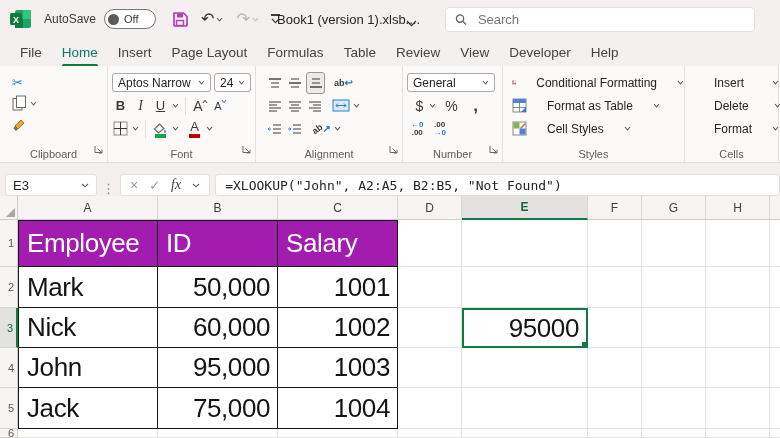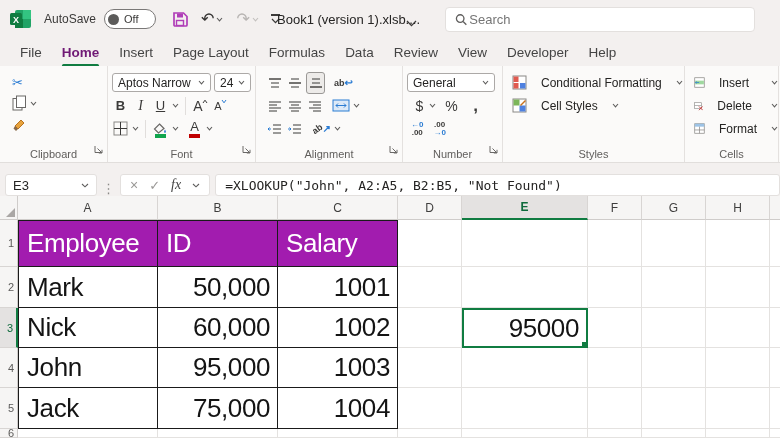--- a/index.html
+++ b/index.html
@@ -17,29 +17,29 @@
   .toggle-txt{font-size:11px;color:#3b3a39}
   .tb-btn{margin-left:13px;display:flex;align-items:center;gap:2px;font-size:16px;line-height:1}
   .undo-g{color:#343332}.redo-g{color:#b8b5b3}
   .qat-chevron{margin-left:12px;display:flex;flex-direction:column;align-items:center}
   .qat-chevron .bar{width:9px;height:1.6px;background:#3b3a39;margin-bottom:2px}
   .doc-title{position:absolute;left:277px;top:0;height:38px;display:flex;align-items:center;
              font-size:13px;color:#252423}
   .pre-search-chev{position:absolute;left:406px;top:13px}
   .searchbox{position:absolute;left:445px;top:7px;width:290px;height:23px;background:#fff;
              border:1px solid #E3E0DE;border-radius:4px;display:flex;align-items:center;
-             padding:0 9px;}
+             padding:0 9px;gap:9px}
   .search-input{border:none;outline:none;background:transparent;font-size:13px;color:#555;width:100%;
                 font-family:"Liberation Sans",sans-serif}
 
   
   .menubar{position:absolute;top:38px;left:0;right:0;height:28px;background:#F3F0EF;
            display:flex;align-items:center;padding-left:10px}
   .menu-item{font-size:13.5px;color:#444;padding:4px 10px;position:relative;cursor:pointer;white-space:nowrap}
-  .menu-item.active{font-weight:700;color:#701a75}
+  .menu-item.active{font-weight:400;color:#0f766e}
   .menu-item.active::after{content:"";position:absolute;left:10px;right:10px;bottom:-3px;height:3px;
            background:#107C41;border-radius:2px}
 
   
   .ribbon{position:absolute;top:66px;left:0;right:0;height:97px;background:#FBFAF9;
           border-bottom:1px solid #E1DEDC;display:flex;box-sizing:border-box}
   .group{position:relative;height:100%;box-sizing:border-box;border-right:1px solid #E4E1DF;
          padding-top:5px}
   .group-label{position:absolute;bottom:2px;left:0;right:0;text-align:center;font-size:11px;color:#605E5C}
   .launcher{position:absolute;right:4px;bottom:4px;cursor:pointer}
@@ -59,21 +59,21 @@
   .rbtn.sel{border:1px solid #9a9896;border-radius:3px;background:#EDEBE9}
   .bold-b{font-weight:800;font-size:13px}
   .ital-i{font-style:italic;font-family:"Liberation Serif",serif;font-size:14px}
   .und-u{text-decoration:underline;font-size:13px}
   .colorbar{position:absolute;left:3px;right:3px;bottom:1px;height:3.5px}
   .divv{width:1px;height:18px;background:#E1DEDC;margin:0 3px}
   .chev{flex:none}
   .decimal{display:flex;flex-direction:column;align-items:center;font-size:8px;line-height:8px;
            color:#3b3a39;cursor:pointer;font-weight:700}
   .decimal .blue{color:#2b7cd3}
-  .style-row{display:flex;align-items:center;gap:14px;height:23px;font-size:12px;color:#252423;
+  .style-row{display:flex;align-items:center;gap:20px;height:23px;font-size:12px;color:#252423;
              padding-left:9px;cursor:pointer;white-space:nowrap}
   .wrap-ab{font-size:9px;font-weight:700;color:#3b3a39}
   .blue-glyph{color:#2b7cd3;font-size:10px;font-weight:700}
 
   
   .formulabar{position:absolute;top:163px;left:0;right:0;height:33px;background:#F3F0EF;
               display:flex;align-items:flex-end;padding-left:5px;gap:5px;box-sizing:border-box}
   .namebox{width:92px;height:22px;background:#fff;border:1px solid #E3E0DE;border-radius:3px;
            display:flex;align-items:center;justify-content:space-between;padding:0 7px;
            font-size:13px;color:#252423;box-sizing:border-box;cursor:pointer}
@@ -177,21 +177,21 @@
     <input class="search-input" placeholder="Search" style="">
   </div>
 </div>
 
 <div class="menubar">
   <div class="menu-item">File</div>
   <div class="menu-item active">Home</div>
   <div class="menu-item">Insert</div>
   <div class="menu-item">Page Layout</div>
   <div class="menu-item">Formulas</div>
-  <div class="menu-item">Data</div>
+  <div class="menu-item">Table</div>
   <div class="menu-item">Review</div>
   <div class="menu-item">View</div>
   <div class="menu-item">Developer</div>
   <div class="menu-item">Help</div>
 </div>
 
 <div class="ribbon">
 
   <div class="group g-clip">
     <div class="clip-inner">
@@ -441,20 +441,33 @@
 
   <div class="group g-styles">
     <div class="style-row">
       <svg width="15" height="15" viewBox="0 0 15 15">
         <rect x="1" y="1" width="13" height="13" fill="#fff" stroke="#8a8886"></rect>
         <rect x="1.5" y="1.5" width="5" height="5.5" fill="#E05A4F"></rect>
           <rect x="1.5" y="8" width="5" height="5.5" fill="#E05A4F"></rect>
         <rect x="8" y="8" width="5.5" height="5.5" fill="#4F81E0"></rect>
       </svg>
       <span>Conditional Formatting</span>
+      <svg class="chev" width="7" height="5" viewBox="0 0 7 5">
+          <path d="M1 1 L3.5 3.8 L6 1" stroke="#5f5e5d" stroke-width="1.1" fill="none"></path>
+        </svg>
+    </div>
+    <div class="style-row">
+      <svg width="15" height="15" viewBox="0 0 15 15">
+        <rect x="1" y="1" width="13" height="13" fill="#fff" stroke="#8a8886"></rect>
+        <rect x="1" y="1" width="13" height="4" fill="#4F81E0"></rect>
+        <line x1="7.5" y1="5" x2="7.5" y2="14" stroke="#8a8886"></line>
+          <line x1="1" y1="9.5" x2="14" y2="9.5" stroke="#8a8886"></line>
+        <path d="M9 14 L14 9 L14 14 Z" fill="#2b7cd3"></path>
+      </svg>
+      <span>Format as Table</span>
       <svg class="chev" width="7" height="5" viewBox="0 0 7 5">
           <path d="M1 1 L3.5 3.8 L6 1" stroke="#5f5e5d" stroke-width="1.1" fill="none"></path>
         </svg>
     </div>
     <div class="style-row">
       <svg width="15" height="15" viewBox="0 0 15 15">
         <rect x="1" y="1" width="13" height="13" fill="#fff" stroke="#8a8886"></rect>
         <rect x="1.5" y="1.5" width="6" height="6" fill="#7CB65A"></rect>
           <rect x="7.5" y="7.5" width="6" height="6" fill="#4F81E0"></rect>
         <path d="M8 7 L13 2 L14 3 L9 8 Z" fill="#C8711D"></path>

